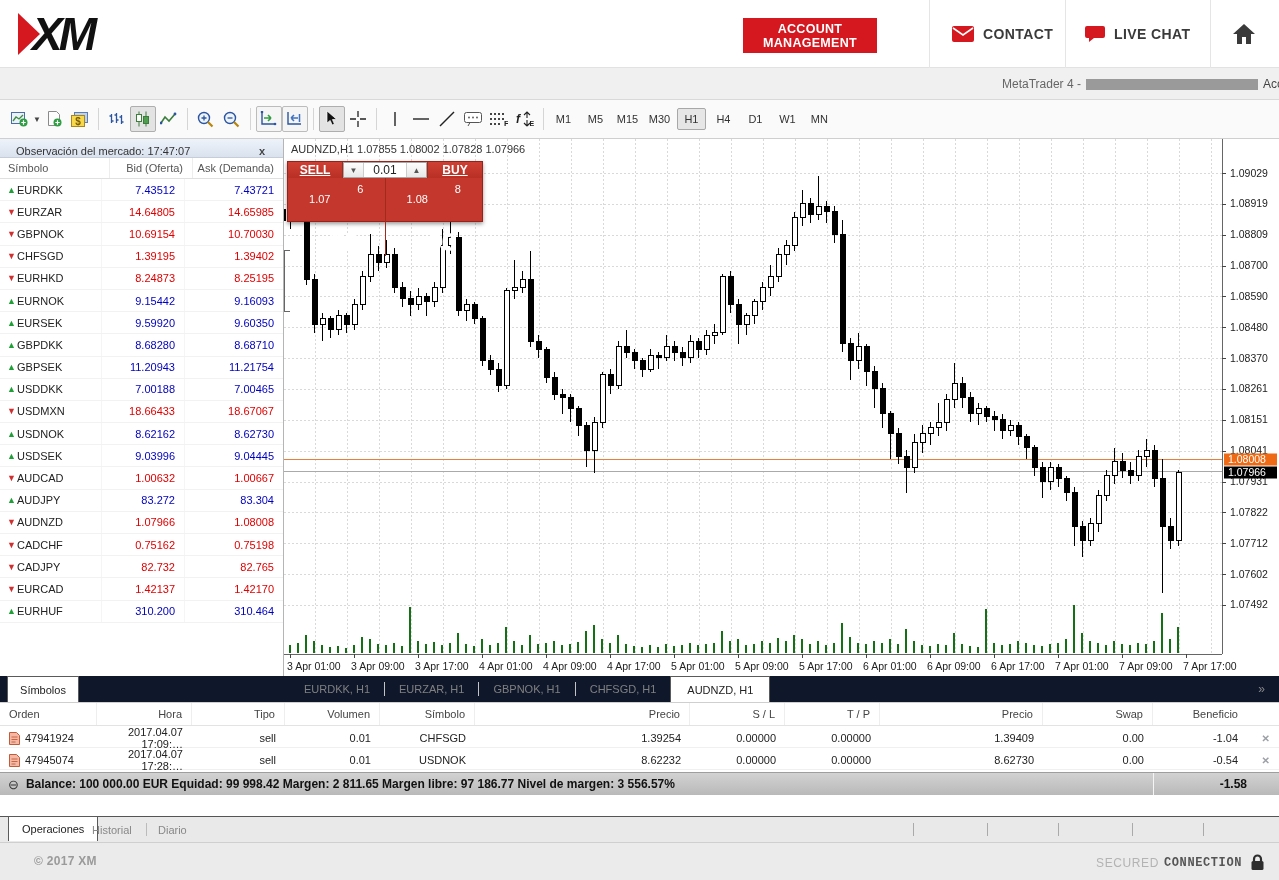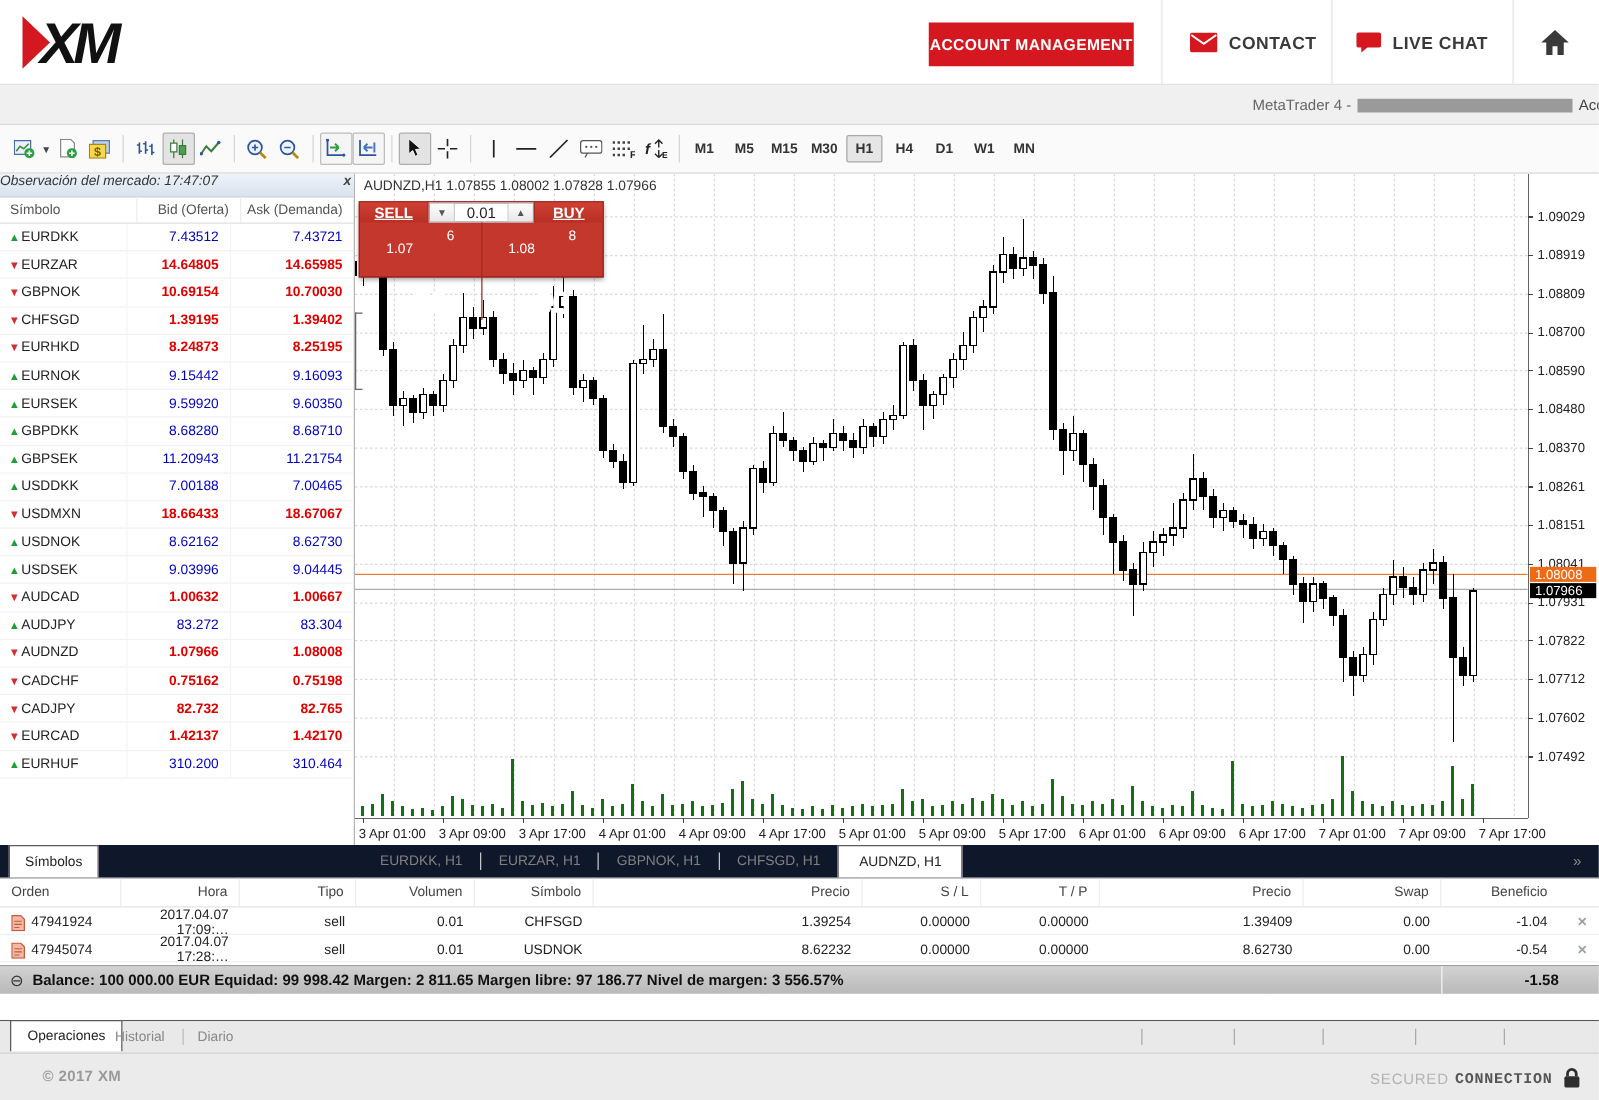--- a/index.html
+++ b/index.html
@@ -5,59 +5,59 @@
   * { margin:0; padding:0; box-sizing:border-box; }
   html,body { width:1279px; height:880px; }
   body { position:relative; font-family:"Liberation Sans",sans-serif; font-size:11px; background:#fff; overflow:hidden; color:#222; }
 
   
   #header { position:absolute; left:0; top:0; width:1279px; height:68px; background:#fff; border-bottom:1px solid #e2e2e2; }
   .hdr-divider { position:absolute; top:0; width:1px; height:68px; background:#e5e5e5; }
   #logo { position:absolute; left:18px; top:9px; width:100px; height:50px; display:flex; align-items:center; }
   #logo .arrow { width:0; height:0; border-top:21px solid transparent; border-bottom:21px solid transparent; border-left:22px solid #d51820; margin-right:-8px; }
   #logo .xm-text { font-size:46px; font-weight:900; font-style:italic; letter-spacing:-4px; color:#111; line-height:1; }
-  #acct-btn { position:absolute; left:743px; top:18px; width:164px; height:35px; background:#d51820; color:#fff; border:none; font-family:inherit; font-weight:bold; font-size:12.5px; letter-spacing:.3px; cursor:pointer; }
+  #acct-btn { position:absolute; left:743px; top:18px; width:134px; height:35px; background:#d51820; color:#fff; border:none; font-family:inherit; font-weight:bold; font-size:12.5px; letter-spacing:.3px; cursor:pointer; }
   .hdr-link { position:absolute; top:0; height:68px; display:flex; align-items:center; gap:9px; font-weight:bold; font-size:14px; color:#3a3a3a; letter-spacing:.4px; cursor:pointer; }
   #contact { left:952px; } #livechat { left:1085px; }
   #home-btn { position:absolute; left:1231px; top:22px; width:26px; height:24px; cursor:pointer; }
 
   
   #menubar { position:absolute; left:0; top:68px; width:1279px; height:32px; background:#f0f0f0; border-bottom:1px solid #d9d9d9; display:flex; align-items:center; overflow:hidden; }
   .menu-item { padding:0 10px; font-size:12px; color:#222; cursor:pointer; }
   #menu-right { position:absolute; left:1002px; top:0; height:32px; display:flex; align-items:center; gap:5px; }
   #mt-label { color:#666; font-size:12px; white-space:nowrap; }
   #acct-redacted { width:172px; height:11px; background:#9a9a9a; }
   #acct-word { color:#444; font-size:12px; }
 
   
   #toolbar { position:absolute; left:0; top:100px; width:1279px; height:39px; background:#fafafa; border-bottom:1px solid #cfcfcf; display:flex; align-items:center; padding-left:6px; }
   .tbtn { width:26px; height:26px; display:flex; align-items:center; justify-content:center; border:1px solid transparent; border-radius:2px; cursor:pointer; }
   .tbtn.pressed { background:#e3e3e3; border-color:#aeaeae; }
   .tbtn.boxed { background:#f5f5f5; border-color:#bcbcbc; }
   .tsep { width:1px; height:22px; background:#d5d5d5; margin:0 5px; }
-  .tf { min-width:29px; height:22px; display:flex; align-items:center; justify-content:center; font-size:11px; font-weight:bold; color:#333; border:1px solid transparent; border-radius:2px; cursor:pointer; padding:0 2px; }
+  .tf { min-width:29px; height:22px; display:flex; align-items:center; justify-content:center; font-size:11px; font-weight:normal; color:#333; border:1px solid transparent; border-radius:2px; cursor:pointer; padding:0 2px; }
   .tf.sel { background:#e6e6e6; border-color:#a8a8a8; }
   .caret { font-size:8px; color:#444; margin-left:1px; cursor:pointer; }
 
   
   #mw { position:absolute; left:0; top:139px; width:284px; height:537px; background:#fff; border-right:1px solid #b5b5b5; }
-  #mw-title { height:19px; background:linear-gradient(#eef3fa,#d9e2ee); border-bottom:1px solid #c6cdd8; display:flex; align-items:flex-start; padding:0 0; color:#333;font-style:italic; }
+  #mw-title { height:19px; background:linear-gradient(#eef3fa,#d9e2ee); border-bottom:1px solid #c6cdd8; display:flex; align-items:flex-end; padding:0 16px; color:#333; }
   #mw-title .ttl { flex:1; }
   #mw-close { font-size:11px; font-weight:bold; color:#444; cursor:pointer; padding:0 2px; }
   #mw-cols { height:21px; display:flex; align-items:center; border-bottom:1px solid #e0e0e0; color:#555; }
   #mw-cols .c1 { width:110px; padding-left:8px; border-right:1px solid #ededed; height:100%; display:flex; align-items:center; }
   #mw-cols .c2 { width:83px; text-align:right; padding-right:9px; border-right:1px solid #ededed; height:100%; display:flex; align-items:center; justify-content:flex-end; }
   #mw-cols .c3 { flex:1; text-align:right; padding-right:9px; }
   .mw-row { height:22.2px; display:flex; align-items:center; border-bottom:1px solid #f2f2f2; cursor:pointer; }
   .mw-row .arr { width:14px; padding-left:7px; font-size:9px; }
   .mw-row .sym { width:88px; padding-left:3px; color:#222; border-right:1px solid #f5f5f5; height:100%; display:flex; align-items:center; }
   .mw-row .bid { width:83px; text-align:right; padding-right:9px; border-right:1px solid #f5f5f5; height:100%; display:flex; align-items:center; justify-content:flex-end; }
   .mw-row .ask { flex:1; text-align:right; padding-right:9px; }
   .up .arr { color:#1fa037; } .dn .arr { color:#d03030; }
-  .up .bid,.up .ask { color:#0000c0; } .dn .bid,.dn .ask { color:#e00000;font-weight:bold; }
+  .up .bid,.up .ask { color:#0000c0; } .dn .bid,.dn .ask { color:#e00000; }
 
   
   #chart { position:absolute; left:284px; top:139px; width:995px; height:537px; background:#fff; overflow:hidden; }
   #chart-title { position:absolute; left:7px; top:4px; font-size:11px; color:#333; z-index:3; }
   #chart-title b { font-weight:normal; }
   #trade-widget { position:absolute; left:3px; top:22px; width:196px; height:61px; z-index:4; background:#c4372c; border:1px solid #992218; box-shadow:0 2px 4px rgba(0,0,0,.4); display:flex; flex-direction:column; }
   #tw-row1 { height:27px; display:flex; }
   .tw-btn { color:#fff; font-weight:bold; font-size:12px; text-decoration:underline; display:flex; align-items:center; justify-content:center; background:linear-gradient(#cf4034,#b92f24); cursor:pointer; }
   #tw-sell { width:55px; border-right:1px solid #a02a1e; }
   #tw-buy { flex:1; border-left:1px solid #a02a1e; }

